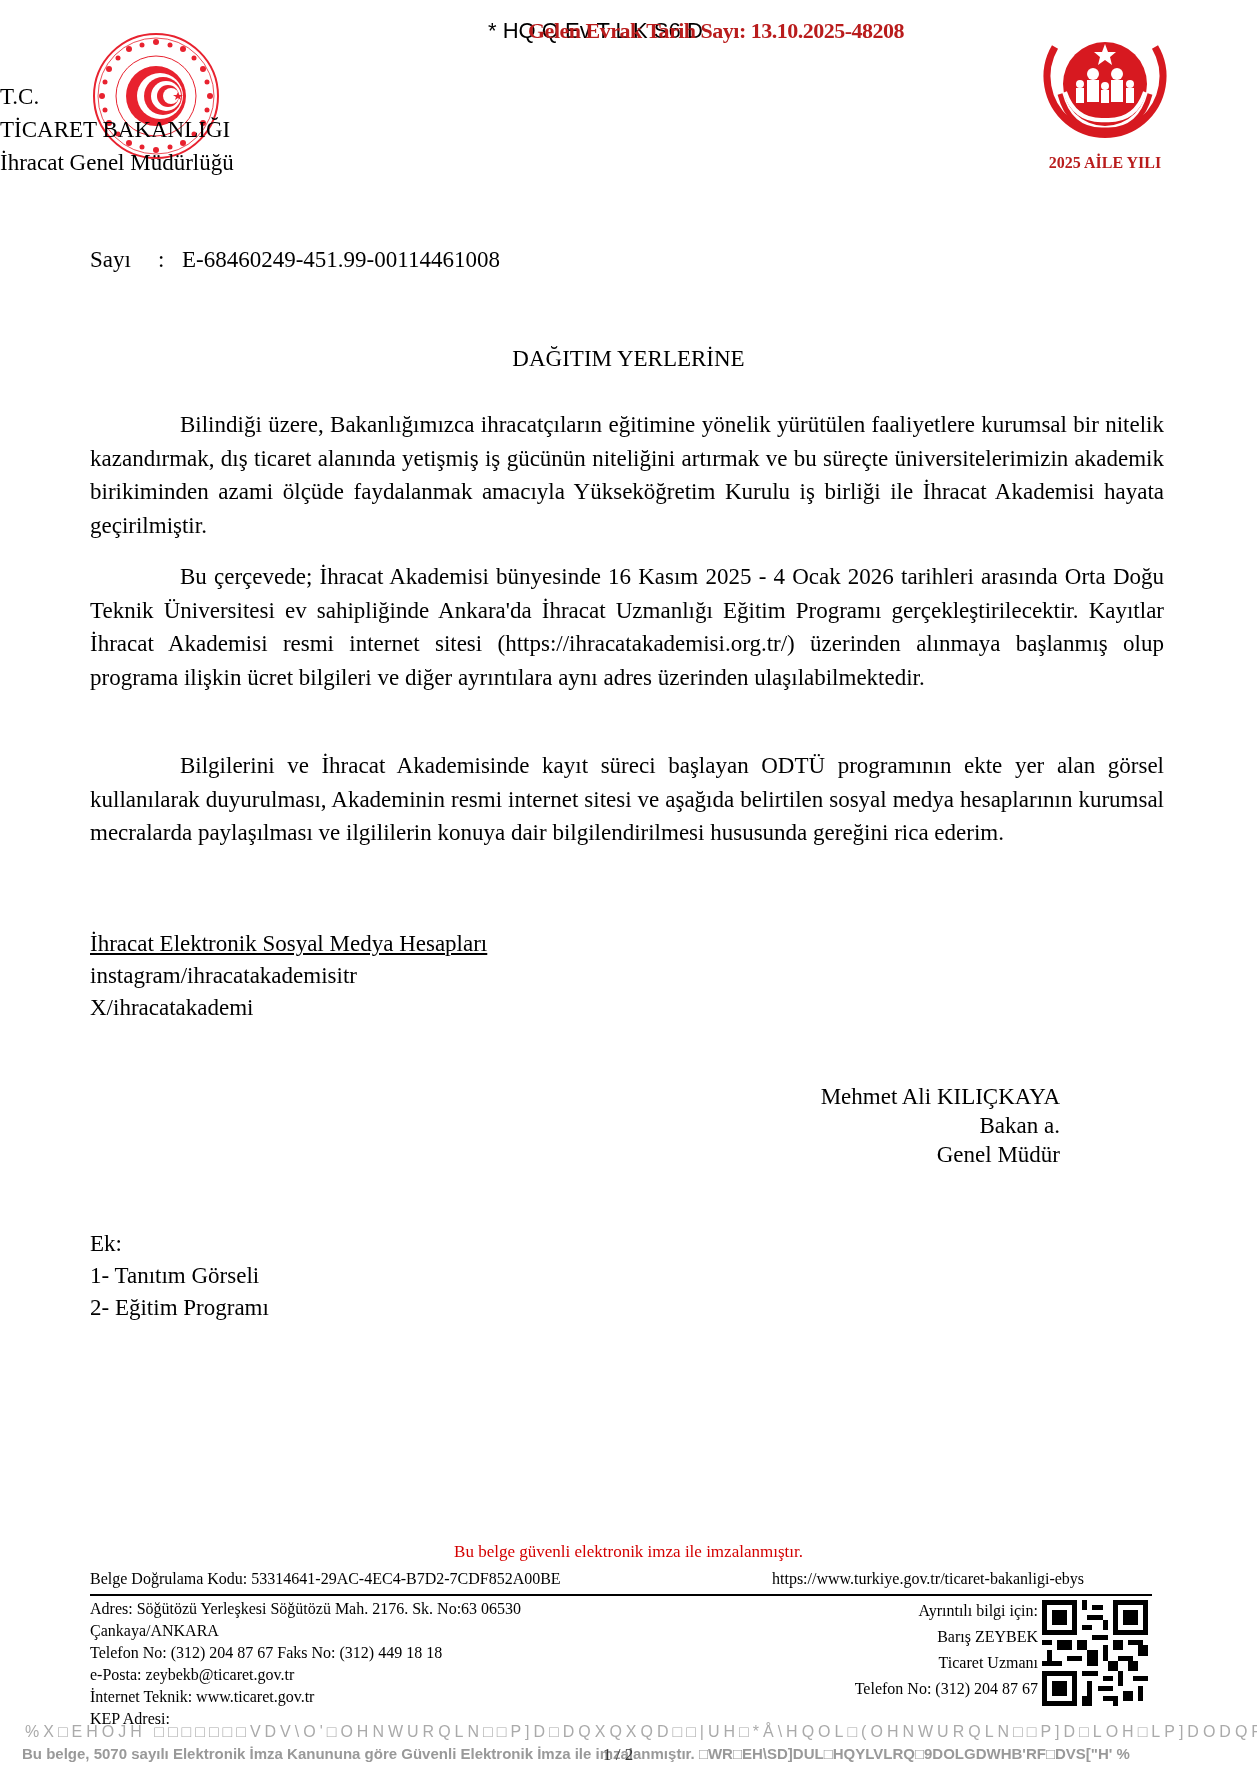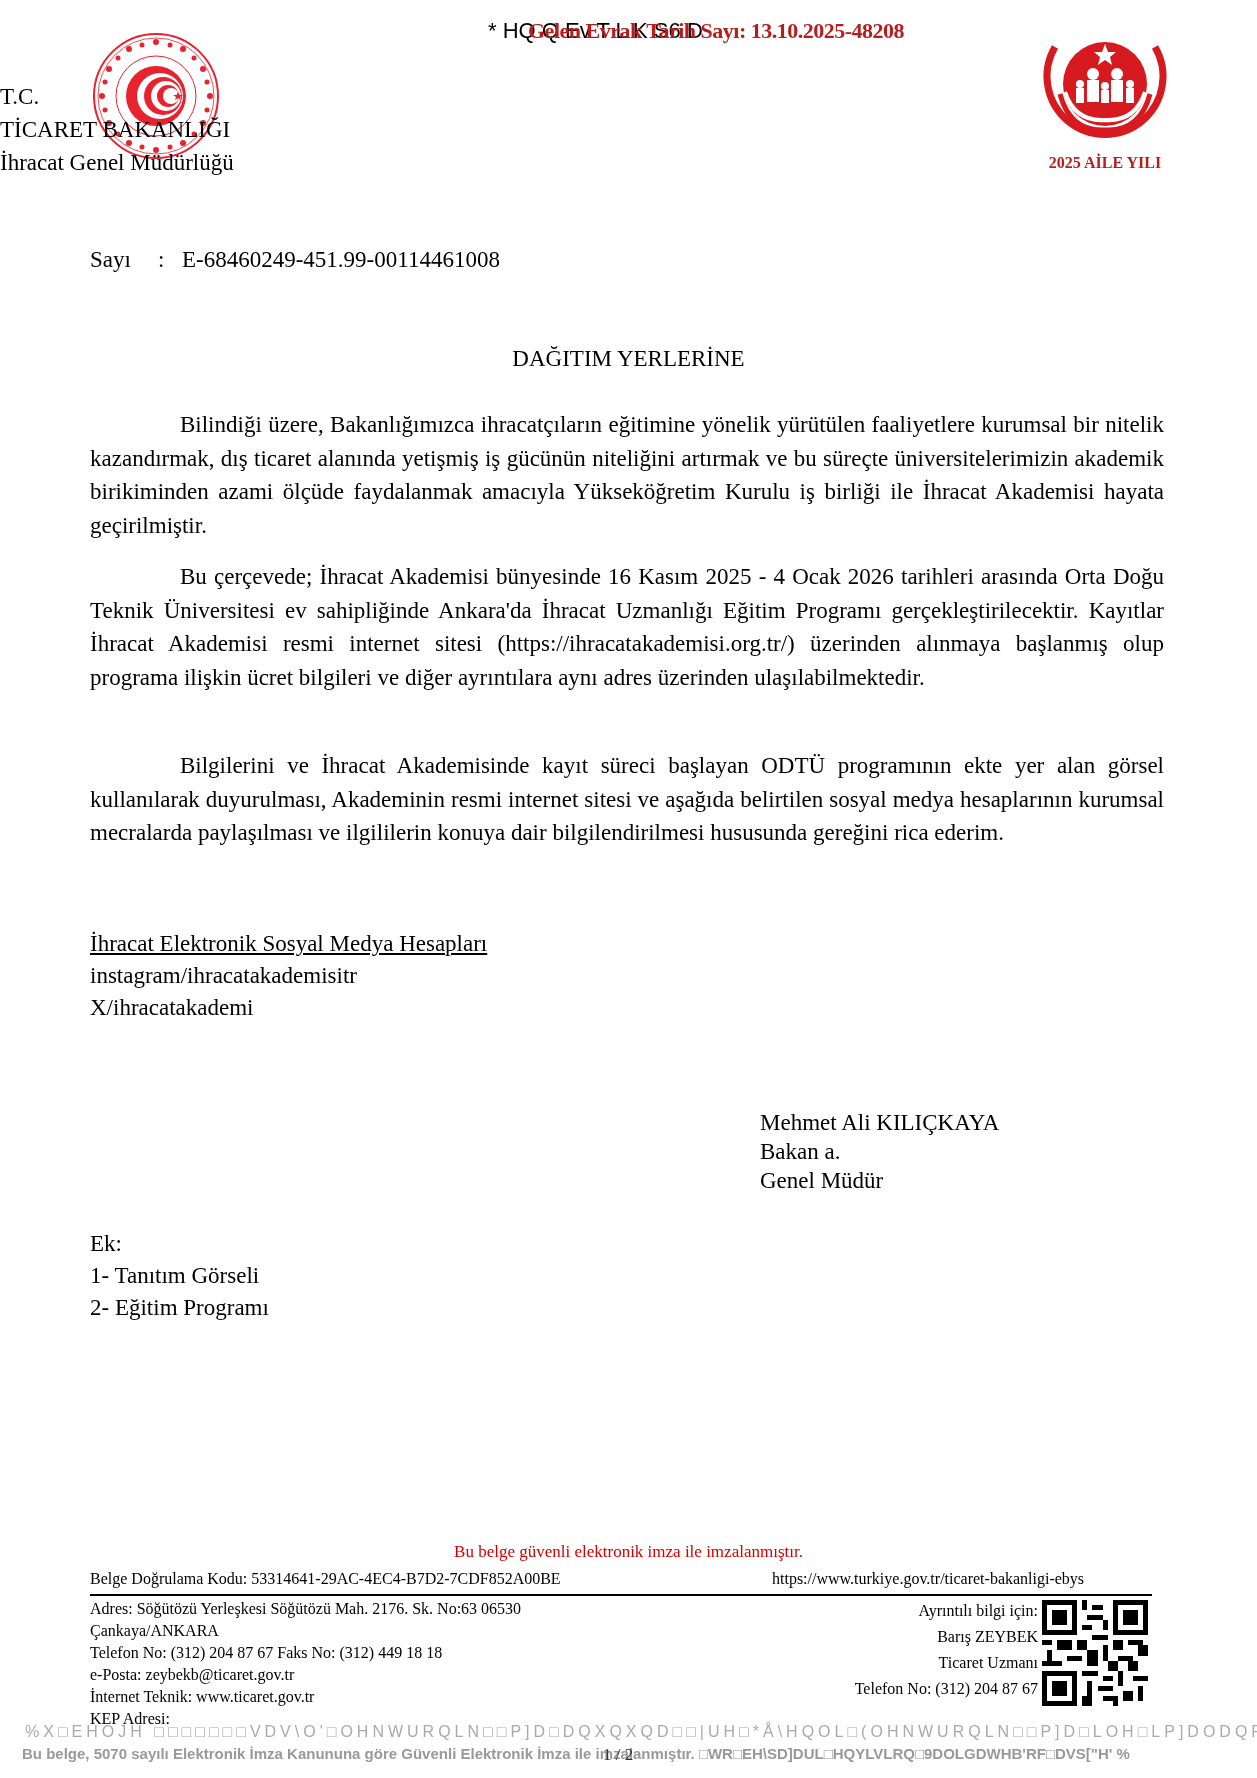--- a/index.html
+++ b/index.html
@@ -29,21 +29,21 @@
   .body-text {
     left: 90px; width: 1074px; font-size: 23px; line-height: 33.5px; text-align: justify;
   }
   .body-text p { margin: 0; text-indent: 90px; }
   .p1 { top: 408px; }
   .p2 { top: 560px; }
   .p3 { top: 749px; }
   .social { left: 90px; top: 928px; font-size: 23px; line-height: 32px; }
   .social .hdr { text-decoration: underline; }
   .signature {
-    left: 760px; width: 300px; top: 1108px; text-align: left; font-size: 23px; line-height: 29px;
+    left: 760px; width: 300px; top: 1082px; text-align: right; font-size: 23px; line-height: 29px;
   }
   .attach { left: 90px; top: 1228px; font-size: 23px; line-height: 32px; }
   .esign {
     left: 0; width: 1257px; top: 1542px; text-align: center; color: #d40000; font-size: 17px;
   }
   .verify { left: 90px; top: 1570px; font-size: 16px; }
   .ebys { left: 772px; top: 1570px; font-size: 16px; }
   .rule { left: 90px; top: 1594px; width: 1062px; height: 2px; background: #000; }
   .footer-left { left: 90px; top: 1598px; font-size: 16px; line-height: 22px; }
   .footer-right { left: 800px; width: 238px; top: 1598px; text-align: right; font-size: 16px; line-height: 26px; }

